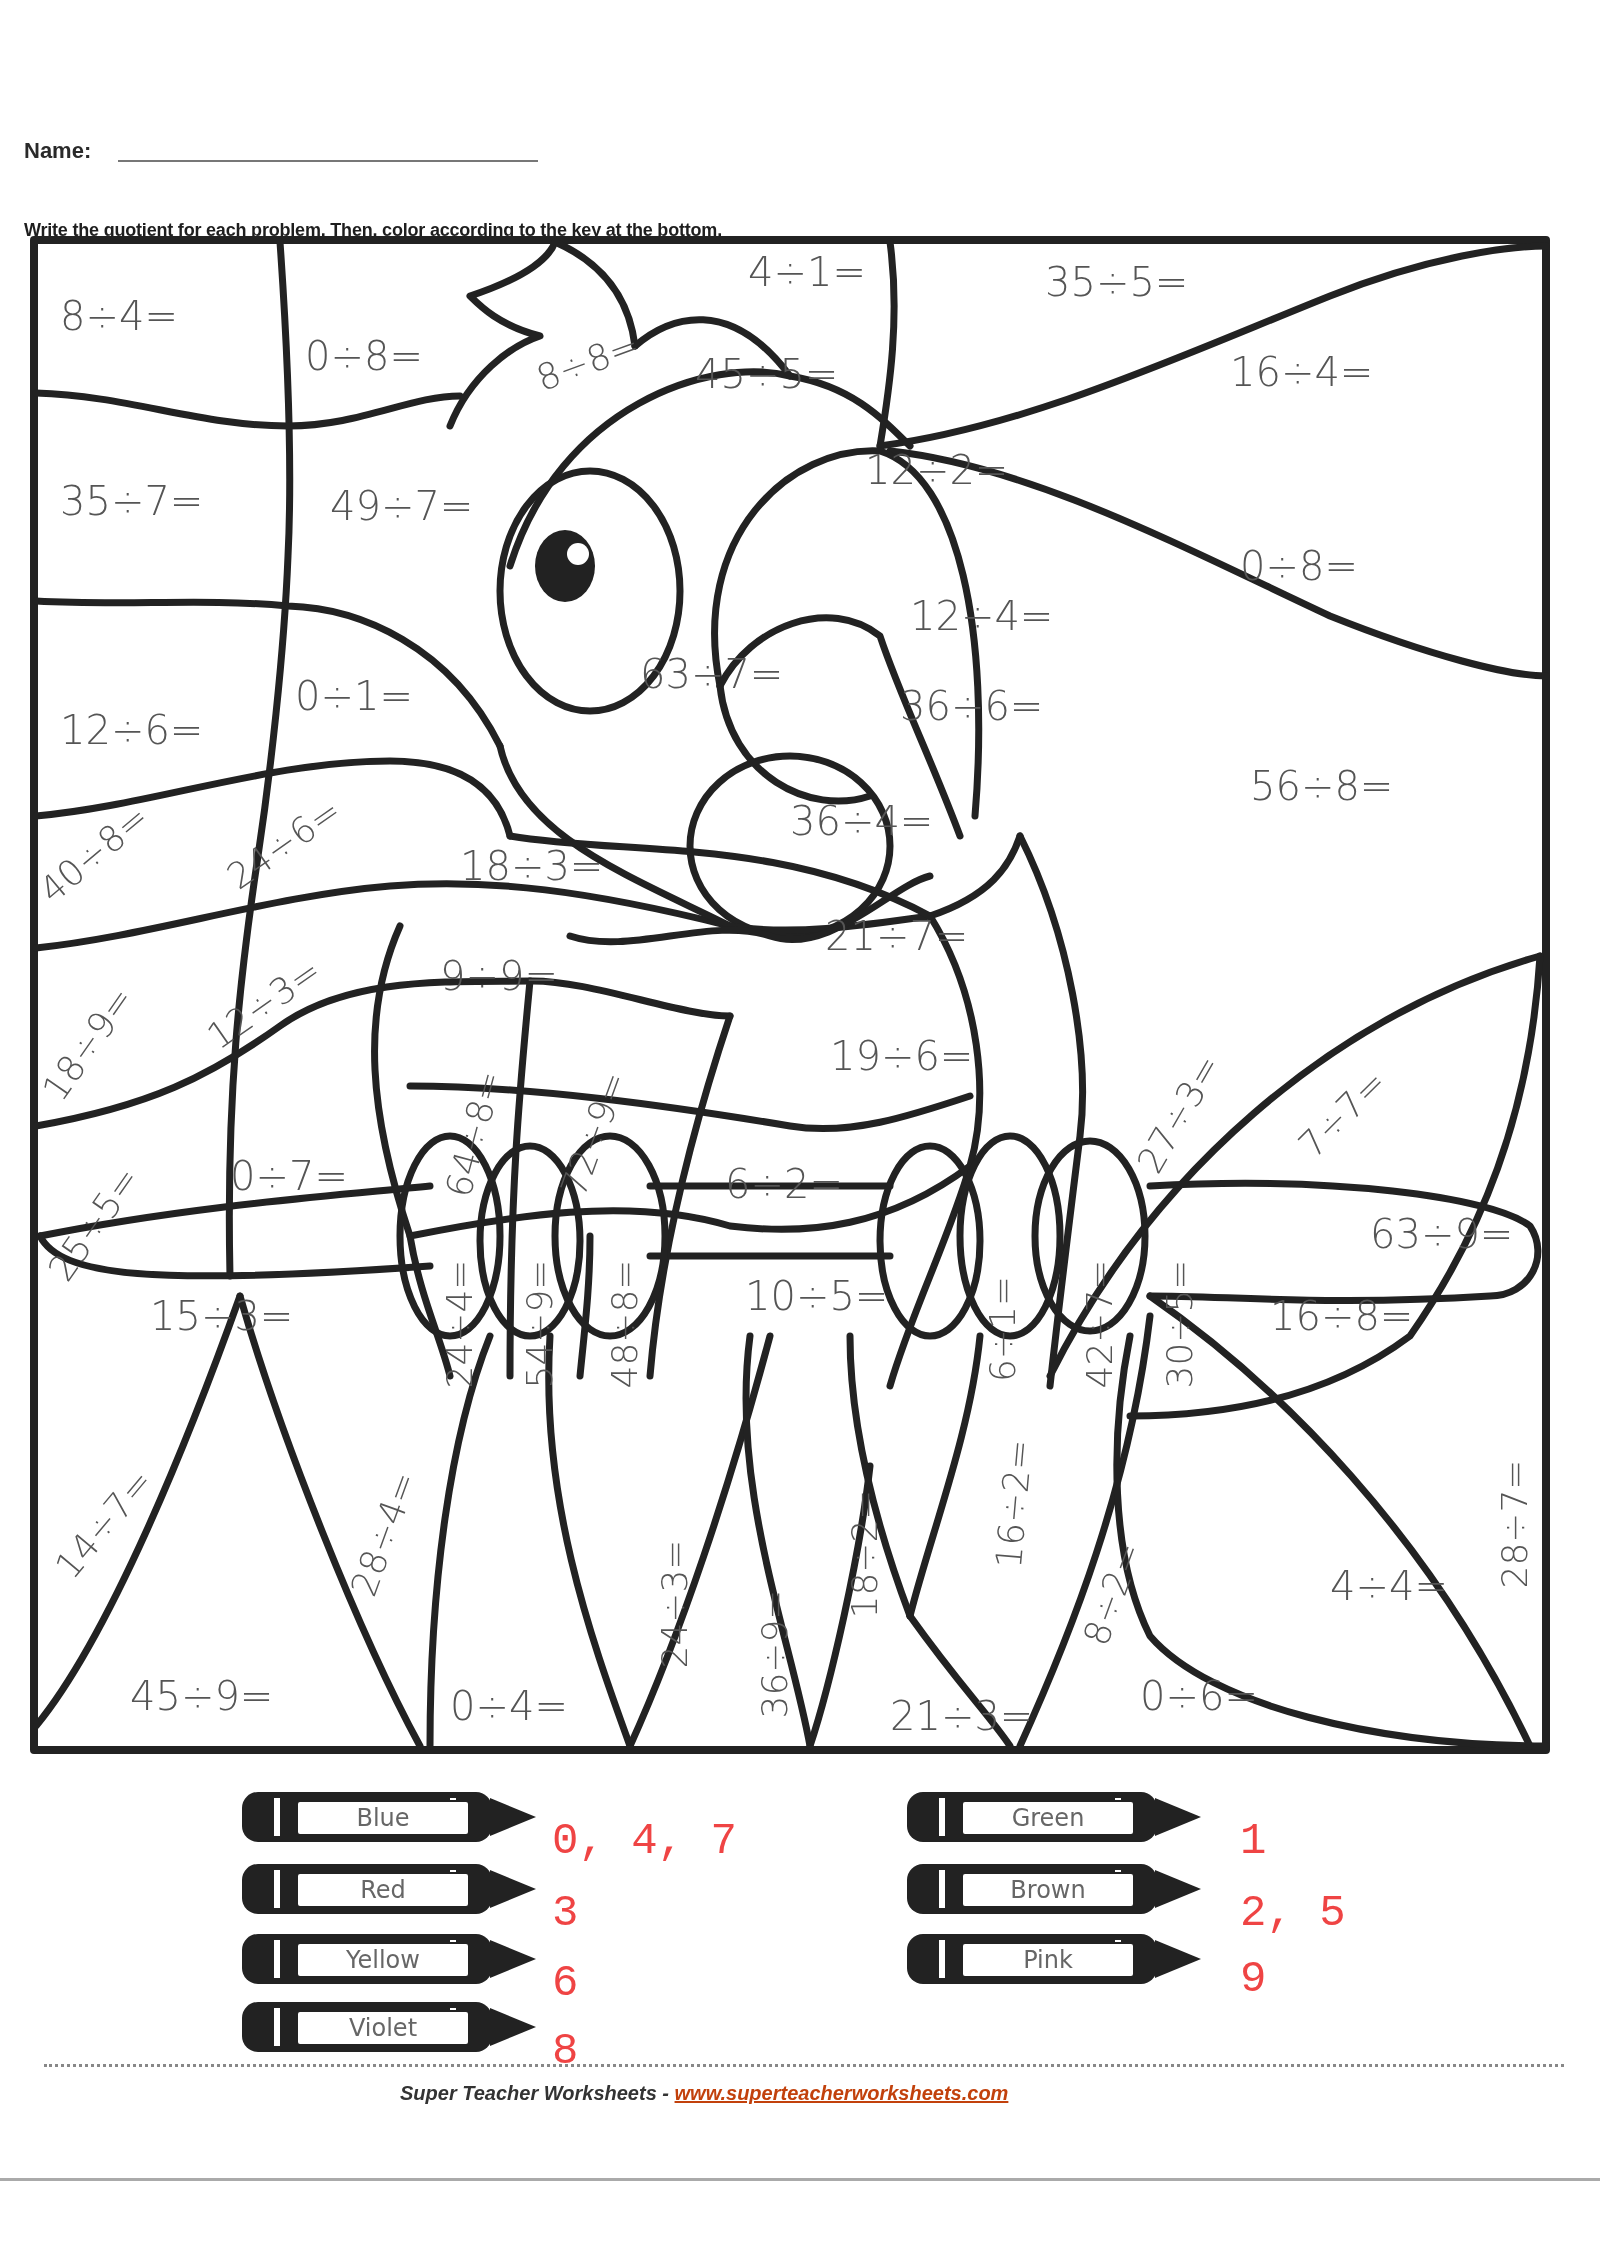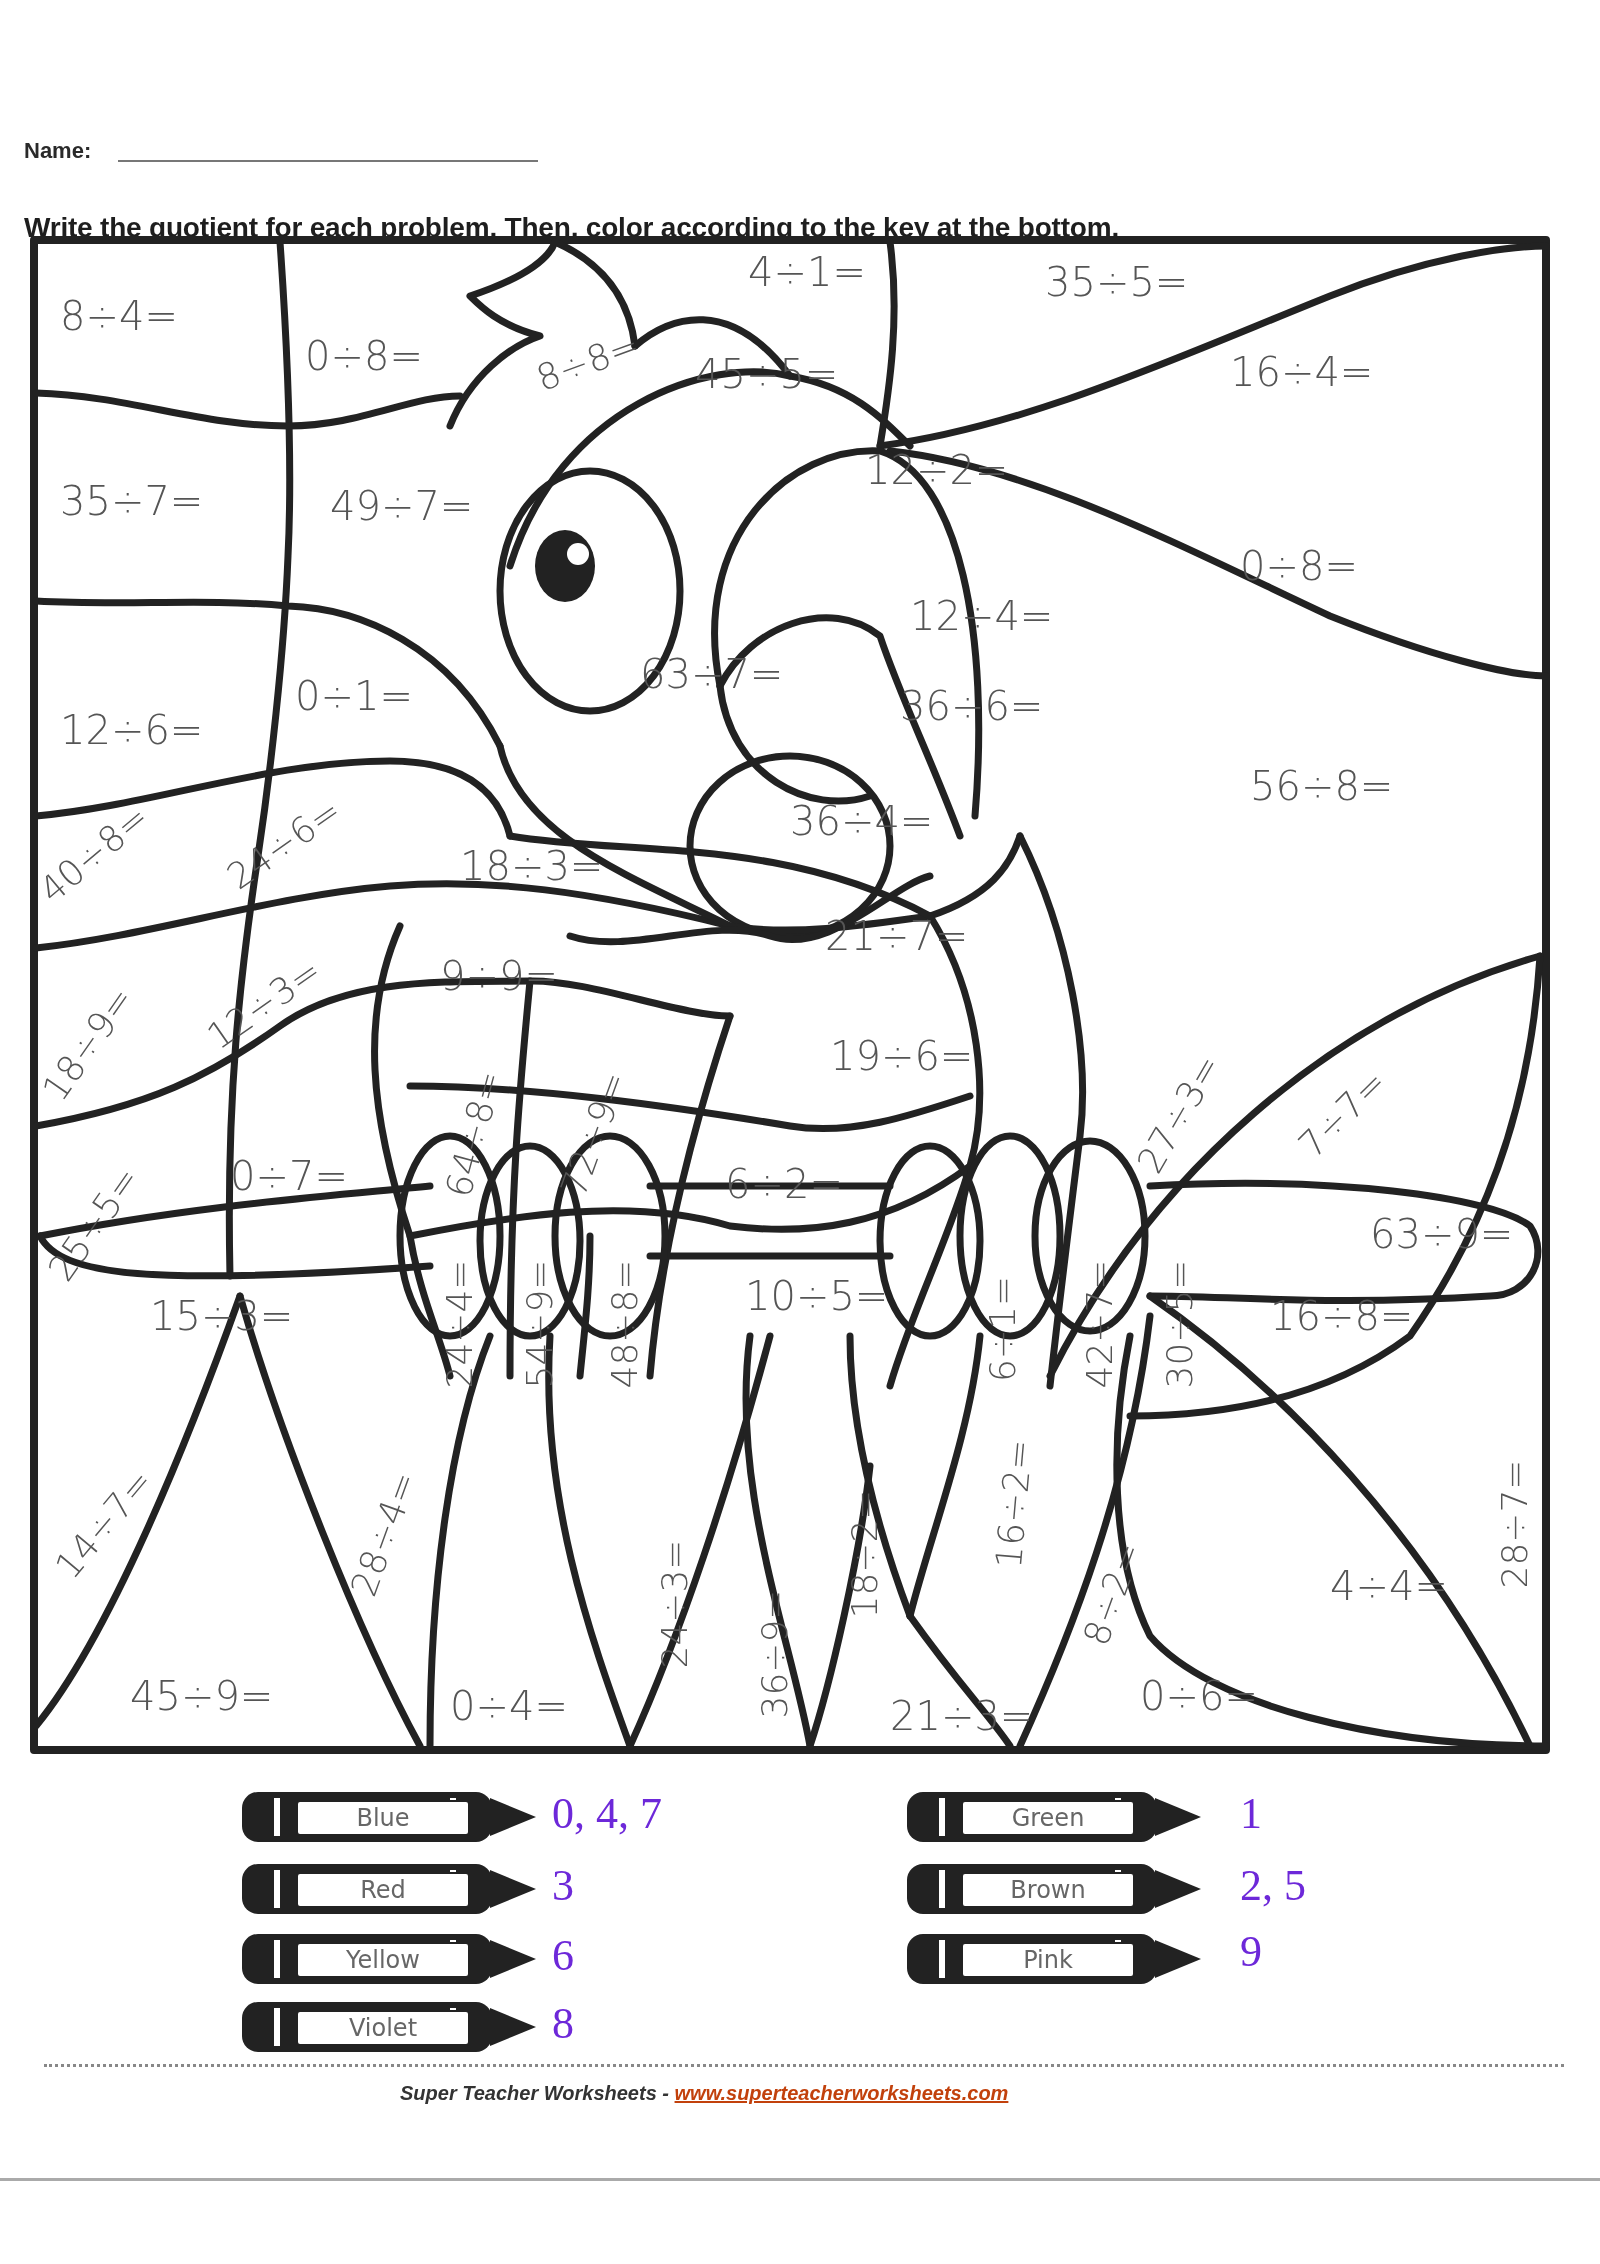--- a/index.html
+++ b/index.html
@@ -1,26 +1,26 @@
 <!DOCTYPE html>
 <html><head>
 <meta charset="utf-8">
 <style>
   html, body { margin:0; padding:0; background:#ffffff; }
   body { width:1600px; height:2264px; position:relative; overflow:hidden; font-family:"DejaVu Sans", sans-serif; color:#222; }
   .name-row { position:absolute; left:24px; top:138px; font-family:"Liberation Sans", sans-serif; font-weight:bold; font-size:22px; color:#2a2a2a; }
   .name-line { position:absolute; left:118px; top:160px; width:420px; border-bottom:2px solid #777; }
-  .instructions { position:absolute; left:24px; top:212px; font-family:"Liberation Sans", sans-serif; font-weight:bold; font-size:28px; color:#1e1e1e; letter-spacing:-0.2px; }
+  .instructions { position:absolute; left:24px; top:220px; font-family:"Liberation Sans", sans-serif; font-weight:bold; font-size:18px; color:#1e1e1e; letter-spacing:-0.2px; }
   .frame { position:absolute; left:30px; top:236px; width:1520px; height:1520px; }
   .frame svg { position:absolute; left:0; top:0; }
   .prob { position:absolute; font-family:"DejaVu Sans", sans-serif; font-weight:200; color:#555; font-size:40px; white-space:nowrap; transform-origin:center center; line-height:1; }
   .prob.sm { font-size:36px; }
   .crayon { position:absolute; width:300px; height:54px; }
   .crayon .label { position:absolute; left:56px; top:10px; width:170px; height:32px; background:#fff; border:2px solid #222; border-radius:4px; font-family:"DejaVu Sans", sans-serif; font-size:24px; color:#666; text-align:center; line-height:32px; }
-  .crayon-val { position:absolute; font-family:Liberation Serif, serif; font-weight:200; font-size:44px; color:#6d28d9; }
+  .crayon-val { position:absolute; font-family:Liberation Mono, monospace; font-weight:200; font-size:44px; color:#ef4444;margin-top:28px; }
   .dotted { position:absolute; left:44px; top:2064px; width:1520px; border-top:3px dotted #888; }
   .footer { position:absolute; left:400px; top:2082px; font-family:"Liberation Sans", sans-serif; font-style:italic; font-weight:bold; font-size:20px; color:#333; }
   .footer a { color:#c2410c; text-decoration:underline; }
   .scan-line { position:absolute; left:0; top:2178px; width:1600px; border-top:3px solid #aaa; }
 </style>
 </head>
 <body>
 
 <div class="name-row">Name:</div>
 <div class="name-line"></div>

